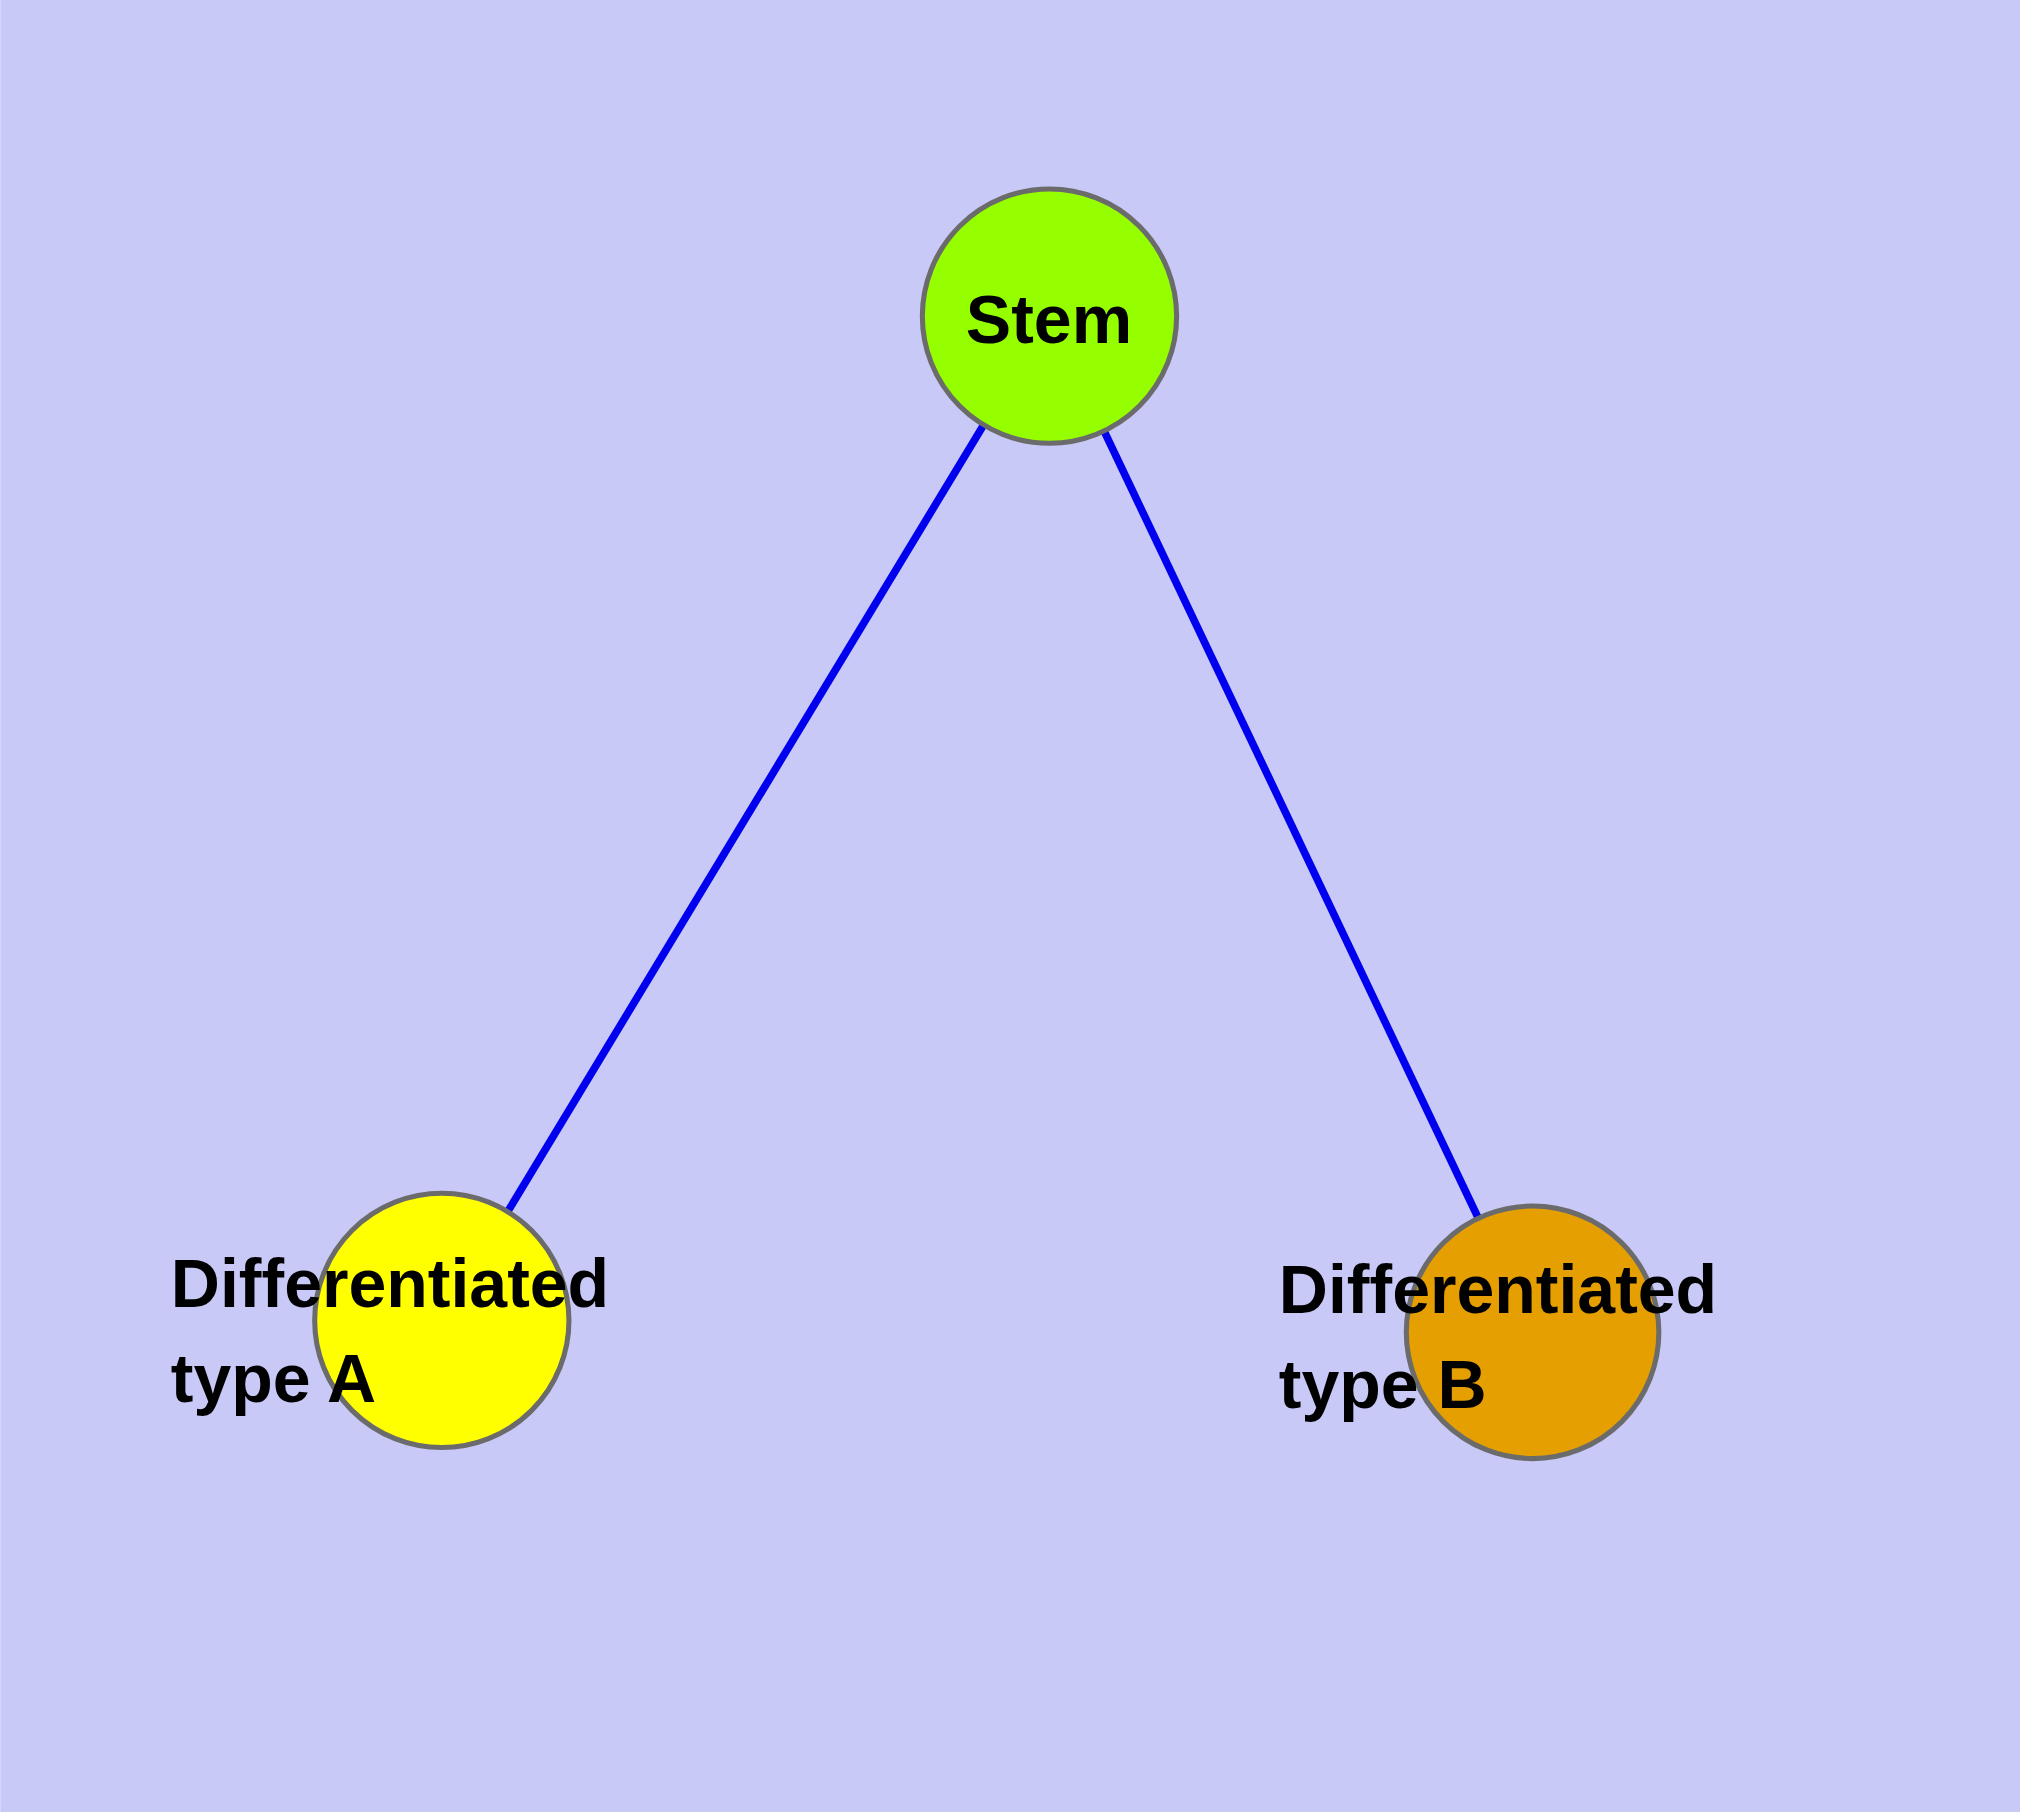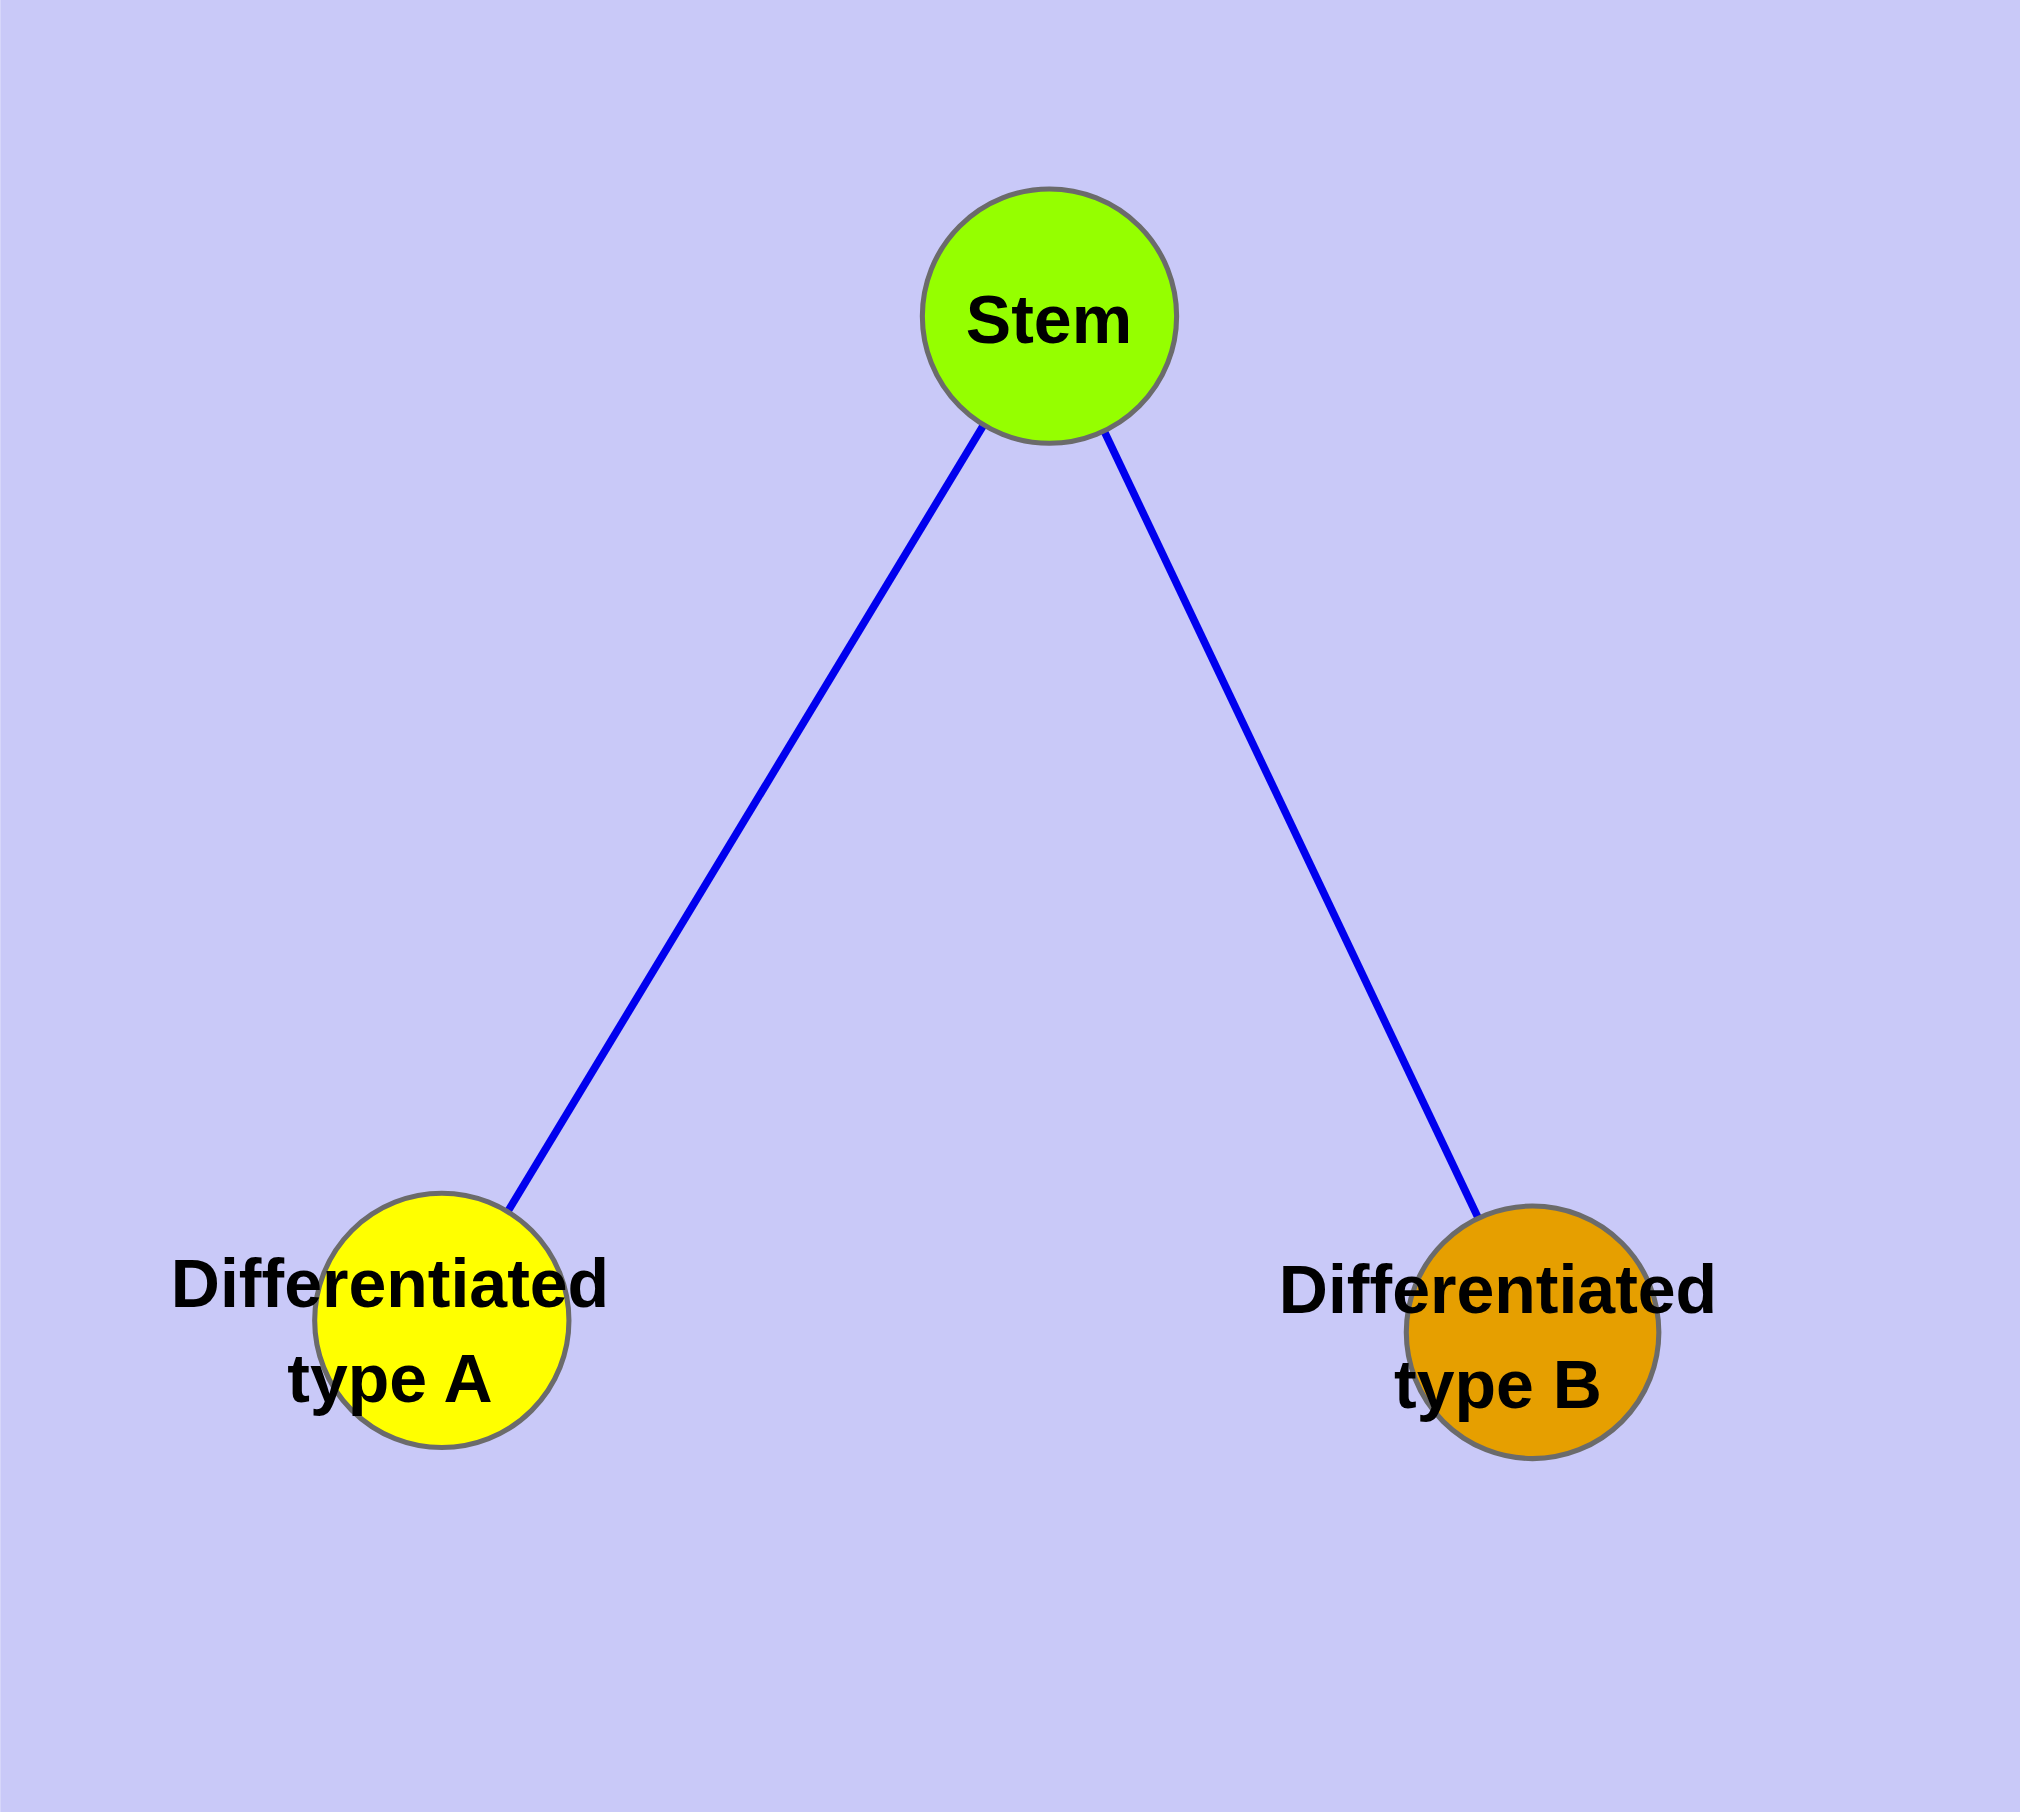--- a/index.html
+++ b/index.html
@@ -29,21 +29,20 @@
   .node-circle {
     stroke-width: 6px;
   }
   .node-label {
     position: absolute;
     transform: translate(-50%, -50%);
     font-size: 68px;
     font-weight: bold;
     line-height: 95px;
     color: #000000;
-    text-align: center;
     white-space: pre-line;
     pointer-events: none;
   }
   .node-label.stem {
     left: 1049px;
     top: 319px;
   }
   .node-label.type-a {
     left: 390px;
     top: 1331px;

